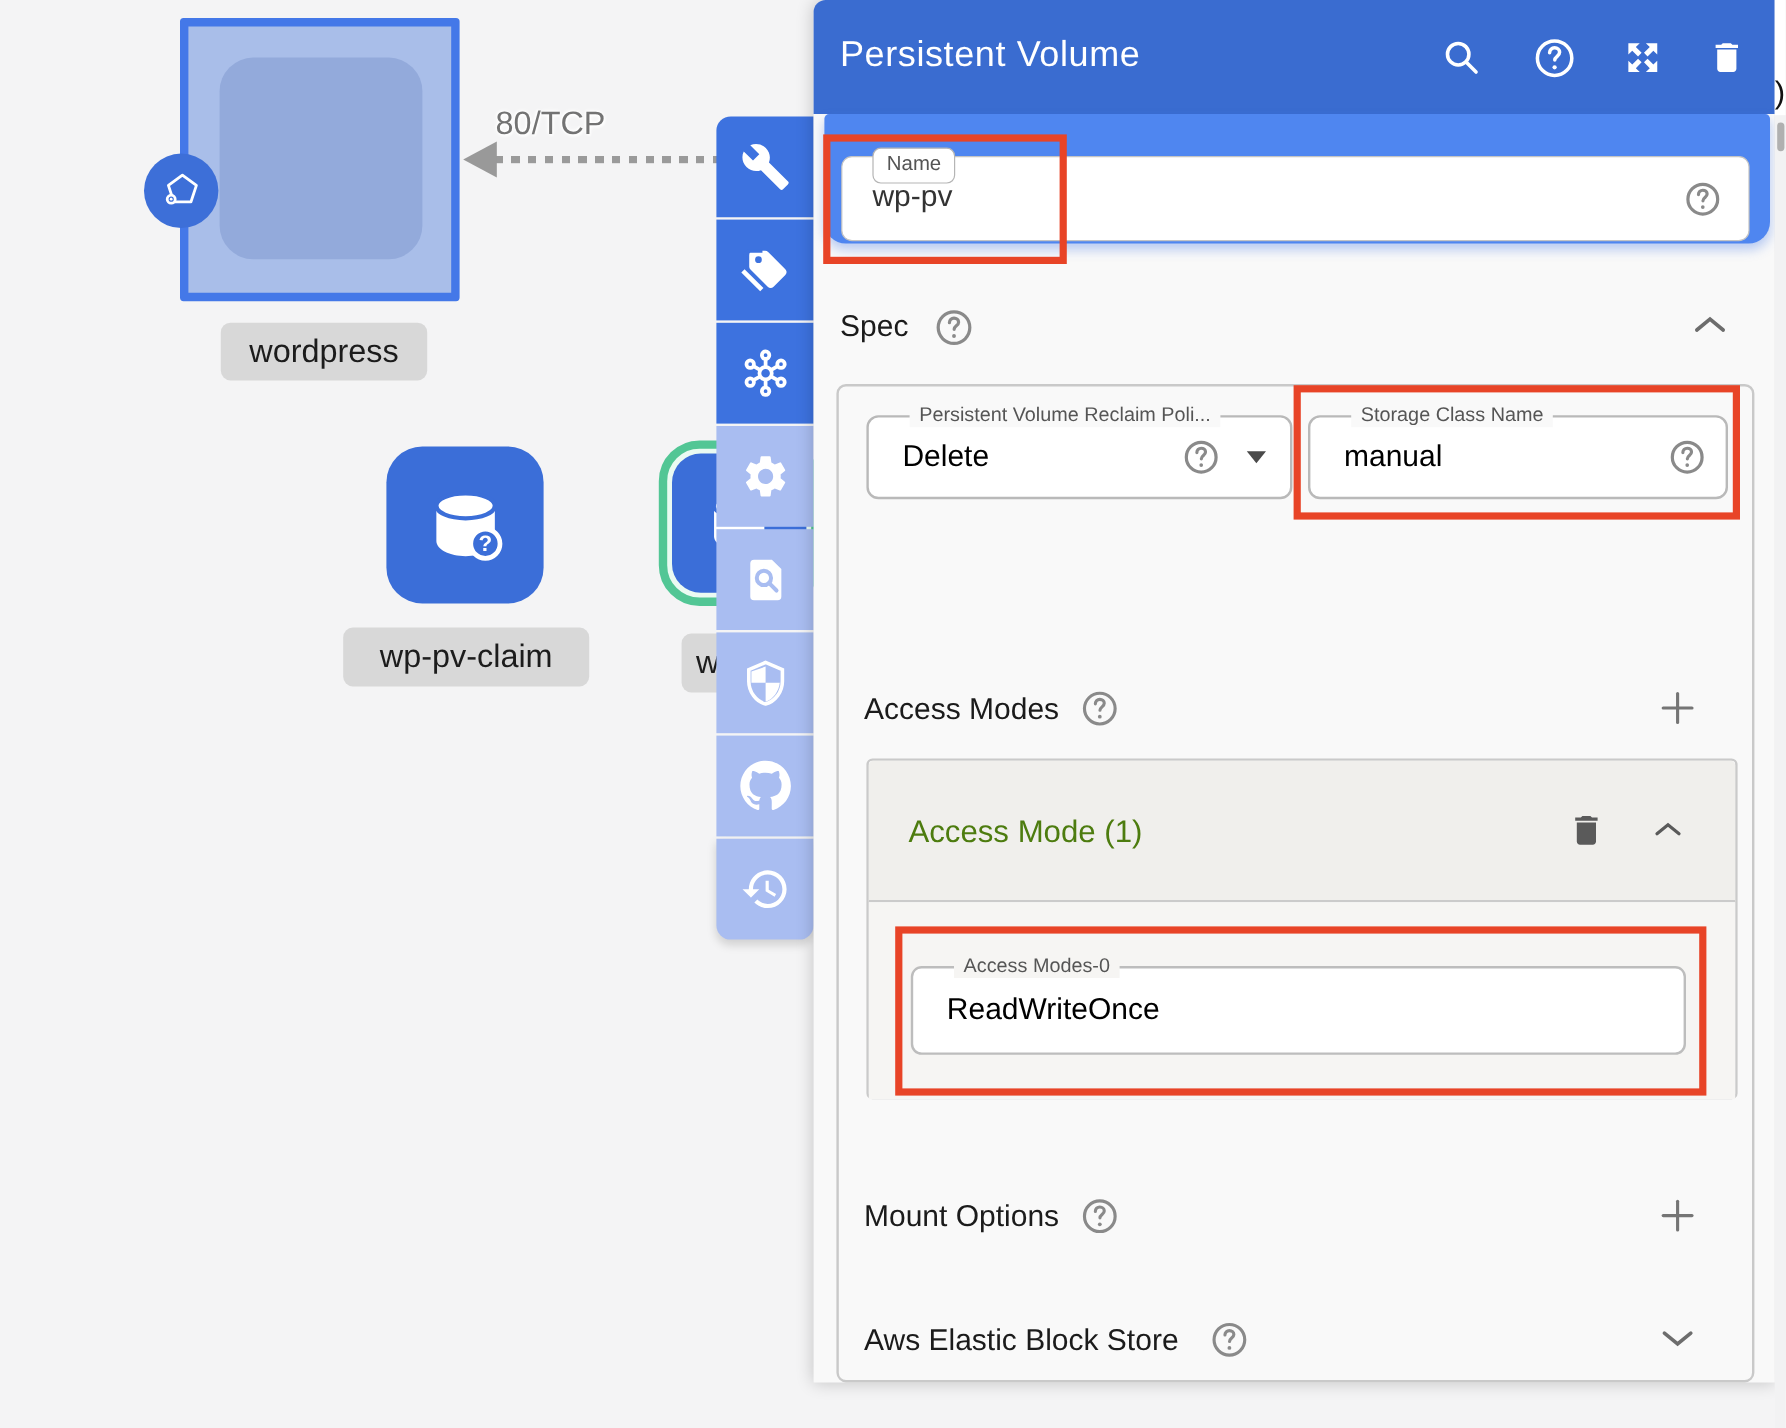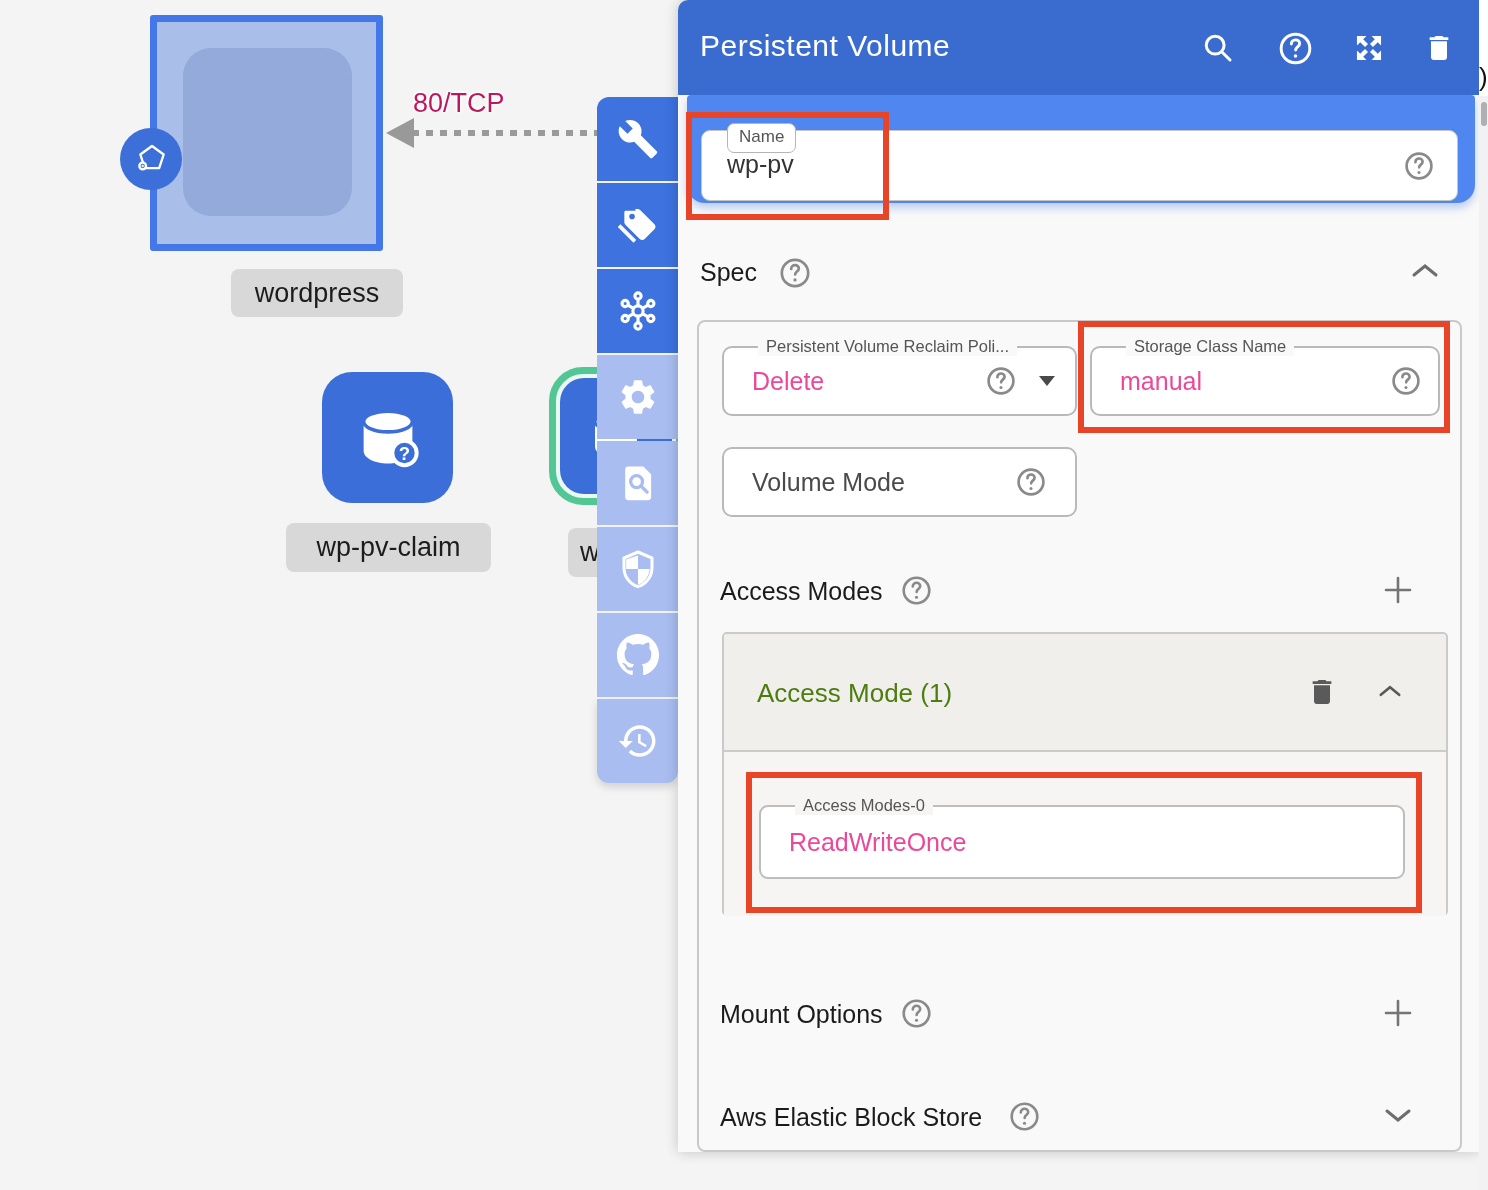--- a/index.html
+++ b/index.html
@@ -17,30 +17,30 @@
 
   .wp-node { left:150px; top:15px; width:233px; height:236px;
     background:#a9bee9; border:7px solid #4478e8; border-radius:3px; }
   .wp-cushion { left:26px; top:26px; width:169px; height:168px;
     background:#93aadb; border-radius:28px; }
   .pod-badge { left:120px; top:128px; width:62px; height:62px; border-radius:50%;
     background:#3d6fd8; display:flex; align-items:center; justify-content:center; }
 
   .node-label { background:#d8d8d8; border-radius:8px; color:#1c1c1c;
     font-size:27px; display:flex; align-items:center; justify-content:center; }
-  .lbl-wordpress { left:184px; top:269px; width:172px; height:48px;margin-left:47px; }
+  .lbl-wordpress { left:184px; top:269px; width:172px; height:48px; }
   .lbl-claim     { left:286px; top:523px; width:205px; height:49px; }
   .lbl-wppv      { left:568px; top:528px; width:72px; height:49px; justify-content:flex-start; padding-left:12px; }
 
   .edge-line { left:412px; top:130px; width:186px; height:6px;
     background:repeating-linear-gradient(90deg,#9a9a9a 0 7px,transparent 7px 14px); }
   .edge-head { left:386px; top:118px; width:0; height:0;
     border-top:15px solid transparent; border-bottom:15px solid transparent;
     border-right:28px solid #999; }
-  .edge-label { left:413px; top:88px; font-size:27px; color:#be185d;
+  .edge-label { left:413px; top:88px; font-size:27px; color:#737373;
     text-shadow:0 0 3px #fff,0 0 5px #fff,1px 1px 2px #fff,-1px -1px 2px #fff; }
 
   .claim-node { left:322px; top:372px; width:131px; height:131px;
     background:#3b6ed8; border-radius:30px; display:flex; align-items:center; justify-content:center; }
 
   .pv-node-outer { left:549px; top:367px; width:134px; height:138px;
     border:7px solid #52c695; border-radius:34px; background:#eafaf2;
     display:flex; align-items:center; justify-content:center; }
   .pv-node-inner { width:112px; height:116px; background:#3b6ed8; border-radius:24px;
     display:flex; align-items:center; justify-content:center; }
@@ -77,21 +77,21 @@
   .red-3 { left:68px;  top:772px; width:676px; height:141px; }
 
   .sec-title { font-size:25px; font-weight:normal; color:#1b1b1b; }
   .spec-container { left:19px; top:320px; width:765px; height:832px;
     border:2px solid #c9c9c9; border-radius:8px; }
 
   .field { background:#fff; border:2px solid #b9b9b9; border-radius:10px; }
   .f-label { position:absolute; top:-11px; left:34px; background:#f9f9f9;
     padding:0 8px; font-size:16.5px; color:#555; white-space:nowrap; }
   .f-value { position:absolute; left:28px; top:50%; transform:translateY(-50%);
-    font-size:25px; color:#ec4899; }
+    font-size:25px; color:#000000; }
   .f-help { position:absolute; top:50%; transform:translateY(-50%); width:32px; height:32px; }
   .caret-down { position:absolute; right:20px; top:50%; transform:translateY(-50%);
     width:0; height:0; border-left:8px solid transparent; border-right:8px solid transparent;
     border-top:10px solid #4a4a4a; }
 
   .card { left:44px; top:632px; width:726px; height:284px; border:2px solid #cacaca; border-radius:5px; }
   .card-header { left:0; top:0; width:100%; height:118px; background:#f0efec;
     border-bottom:2px solid #cbcbcb; border-radius:4px 4px 0 0; }
   .card-title { left:33px; top:44px; font-size:26px; color:#4d7c0f; }
   .card-body { left:0; top:118px; width:100%; height:164px; background:#f6f5f3; }
@@ -299,30 +299,20 @@
     <span class="f-value">manual</span>
     <span class="f-help" style="right:16px">
       <svg width="32" height="32" viewBox="0 0 24 24" fill="none" stroke="#8a8a8a" stroke-width="2">
           <circle cx="12" cy="12" r="9.3"></circle>
           <path d="M9.3 9.1c0-1.6 1.2-2.7 2.7-2.7s2.7 1 2.7 2.4c0 2.1-2.6 2.2-2.6 4.2" stroke-linecap="round"></path>
           <circle cx="12" cy="16.9" r="1.15" fill="#8a8a8a" stroke="none"></circle>
         </svg>
     </span>
   </div>
 
-  <div class="abs field" style="left:44px; top:447px; width:355px; height:70px">
-    <span class="f-value" style="color:#4a4a4a">Volume Mode</span>
-    <span class="f-help" style="right:28px">
-      <svg width="32" height="32" viewBox="0 0 24 24" fill="none" stroke="#8a8a8a" stroke-width="2">
-          <circle cx="12" cy="12" r="9.3"></circle>
-          <path d="M9.3 9.1c0-1.6 1.2-2.7 2.7-2.7s2.7 1 2.7 2.4c0 2.1-2.6 2.2-2.6 4.2" stroke-linecap="round"></path>
-          <circle cx="12" cy="16.9" r="1.15" fill="#8a8a8a" stroke="none"></circle>
-        </svg>
-    </span>
-  </div>
 
   <div class="abs sec-title" style="left:42px; top:577px">Access Modes</div>
   <div class="abs" style="left:222px; top:574px">
     <svg width="33" height="33" viewBox="0 0 24 24" fill="none" stroke="#8a8a8a" stroke-width="1.9">
         <circle cx="12" cy="12" r="9.3"></circle>
         <path d="M9.3 9.1c0-1.6 1.2-2.7 2.7-2.7s2.7 1 2.7 2.4c0 2.1-2.6 2.2-2.6 4.2" stroke-linecap="round"></path>
         <circle cx="12" cy="16.9" r="1.15" fill="#8a8a8a" stroke="none"></circle>
       </svg>
   </div>
   <div class="abs plus-btn" style="left:704px; top:574px">

